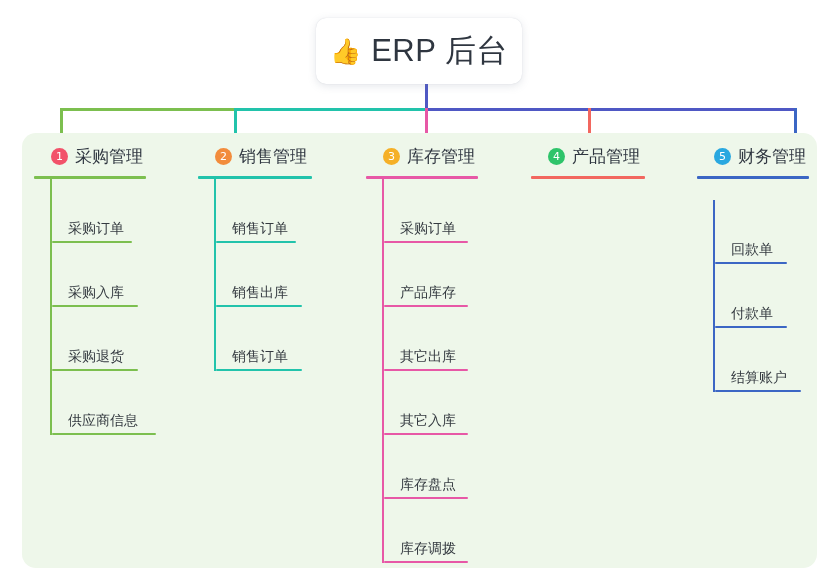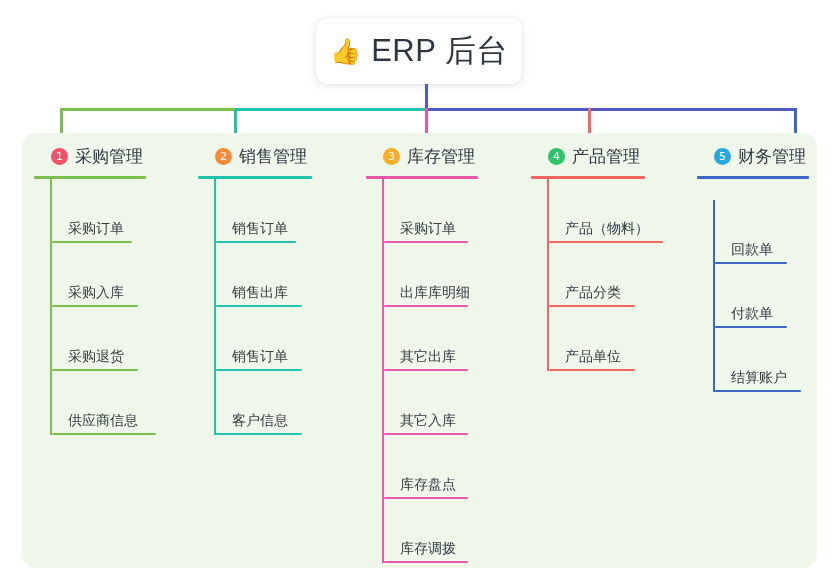--- a/index.html
+++ b/index.html
@@ -190,39 +190,35 @@
             <div class="item-rule" style="width: 80px; background: rgb(34, 195, 171);"></div>
           </div>
           <div class="item">
             <span class="item-label">销售出库</span>
             <div class="item-rule" style="width: 86px; background: rgb(34, 195, 171);"></div>
           </div>
           <div class="item">
             <span class="item-label">销售订单</span>
             <div class="item-rule" style="width: 86px; background: rgb(34, 195, 171);"></div>
           </div>
-          <div class="item">
-            <span class="item-label">客户信息</span>
-            <div class="item-rule" style="width: 86px; background: rgb(34, 195, 171);"></div>
-          </div>
         </div>
       </div>
       <div class="column" style="left: 366px;">
         <div class="col-head">
           <span class="badge" style="background: rgb(245, 176, 39);">3</span>
           <span class="col-title">库存管理</span>
         </div>
         <div class="head-rule" style="width: 112px; background: rgb(231, 88, 166);"></div>
         <div class="items" style="border-left-color: rgb(231, 88, 166);">
           <div class="item">
             <span class="item-label">采购订单</span>
             <div class="item-rule" style="width: 84px; background: rgb(231, 88, 166);"></div>
           </div>
           <div class="item">
-            <span class="item-label">出库库明细</span>
+            <span class="item-label">产品库存</span>
             <div class="item-rule" style="width: 84px; background: rgb(231, 88, 166);"></div>
           </div>
           <div class="item">
             <span class="item-label">其它出库</span>
             <div class="item-rule" style="width: 84px; background: rgb(231, 88, 166);"></div>
           </div>
           <div class="item">
             <span class="item-label">其它入库</span>
             <div class="item-rule" style="width: 84px; background: rgb(231, 88, 166);"></div>
           </div>
@@ -235,34 +231,20 @@
             <div class="item-rule" style="width: 84px; background: rgb(231, 88, 166);"></div>
           </div>
         </div>
       </div>
       <div class="column" style="left: 531px;">
         <div class="col-head">
           <span class="badge" style="background: rgb(46, 196, 106);">4</span>
           <span class="col-title">产品管理</span>
         </div>
         <div class="head-rule" style="width: 114px; background: rgb(242, 103, 95);"></div>
-        <div class="items" style="border-left-color: rgb(242, 103, 95);">
-          <div class="item">
-            <span class="item-label">产品（物料）</span>
-            <div class="item-rule" style="width: 114px; background: rgb(242, 103, 95);"></div>
-          </div>
-          <div class="item">
-            <span class="item-label">产品分类</span>
-            <div class="item-rule" style="width: 86px; background: rgb(242, 103, 95);"></div>
-          </div>
-          <div class="item">
-            <span class="item-label">产品单位</span>
-            <div class="item-rule" style="width: 86px; background: rgb(242, 103, 95);"></div>
-          </div>
-        </div>
       </div>
       <div class="column" style="left: 697px;">
         <div class="col-head">
           <span class="badge" style="background: rgb(41, 168, 224);">5</span>
           <span class="col-title">财务管理</span>
         </div>
         <div class="head-rule" style="width: 112px; background: rgb(59, 102, 196);"></div>
         <div class="items" style="border-left-color: rgb(59, 102, 196); margin-top: 21px;">
           <div class="item">
             <span class="item-label">回款单</span>

